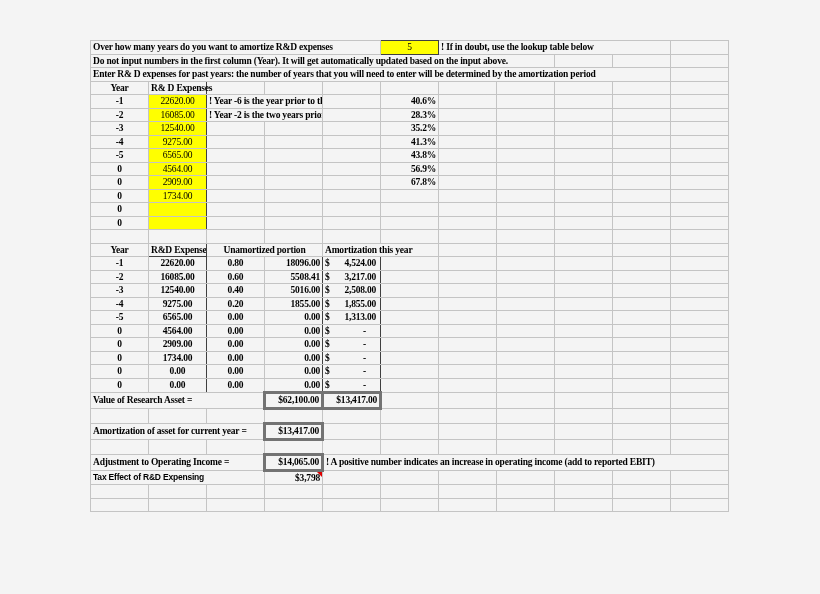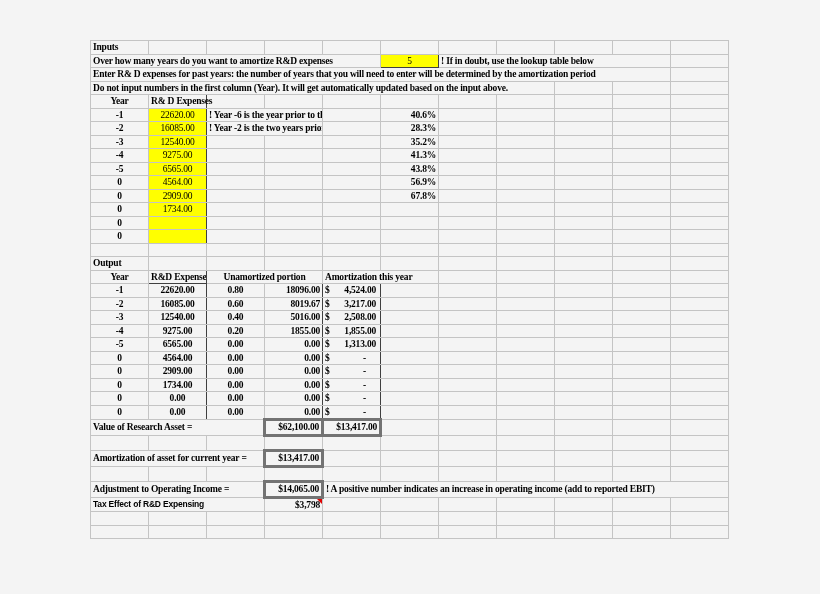--- a/index.html
+++ b/index.html
@@ -37,47 +37,34 @@
         <col>
         <col>
         <col>
         <col>
         <col>
         <col>
       </colgroup>
   <tbody id="grid">
 
     <tr>
-      <td>Inputs</td>
-      <td></td>
-          <td></td>
-          <td></td>
-          <td></td>
-          <td></td>
-          <td></td>
-          <td></td>
-          <td></td>
-          <td></td>
-          <td></td>
-    </tr>
-    <tr>
       <td class="ov" colspan="5">Over how many years do you want to amortize R&amp;D expenses</td>
       <td class="c n yel yb">5</td>
       <td class="ov" colspan="4">! If in doubt, use the lookup table below</td>
       <td></td>
     </tr>
     <tr>
+      <td class="ov" colspan="8">Do not input numbers in the first column (Year). It will get automatically updated  based on the input above.</td>
+      <td></td>
+          <td></td>
+          <td></td>
+    </tr>
+    <tr>
       <td class="ov" colspan="10">Enter R&amp; D expenses for past years: the number of years that you will need to enter will be determined by the amortization period</td>
       <td></td>
-    </tr>
-    <tr>
-      <td class="ov" colspan="8">Do not input numbers in the first column (Year). It will get automatically updated  based on the input above.</td>
-      <td></td>
-          <td></td>
-          <td></td>
     </tr>
     <tr>
       <td class="c">Year</td>
       <td class="ov" style="border-left:1px solid #404040;border-right:1px solid #404040;">R&amp; D Expenses</td>
       <td></td>
           <td></td>
           <td></td>
           <td></td>
           <td></td>
           <td></td>
@@ -208,33 +195,20 @@
       <td></td>
       <td class="r"></td>
       <td></td>
           <td></td>
           <td></td>
           <td></td>
           <td></td>
     </tr>
         <tr>
           <td></td>
-          <td></td>
-          <td></td>
-          <td></td>
-          <td></td>
-          <td></td>
-          <td></td>
-          <td></td>
-          <td></td>
-          <td></td>
-          <td></td>
-        </tr>
-        <tr>
-    <td>Output</td>
           <td></td>
           <td></td>
           <td></td>
           <td></td>
           <td></td>
           <td></td>
           <td></td>
           <td></td>
           <td></td>
           <td></td>
@@ -265,21 +239,21 @@
           <td></td>
           <td></td>
           <td></td>
           <td></td>
           <td></td>
     </tr>
         <tr>
       <td class="c">-2</td>
       <td class="c" style="border-left:1px solid #404040;border-right:1px solid #404040">16085.00</td>
       <td class="c">0.60</td>
-      <td class="r" style="border-right:1px solid #404040">8019.67</td>
+      <td class="r" style="border-right:1px solid #404040">5508.41</td>
       <td style="border-right:1px solid #404040">
             <div class="dollar">
               <span>$</span>
               <span style="padding-right:2px">3,217.00</span>
             </div>
           </td>
       <td></td>
           <td></td>
           <td></td>
           <td></td>

